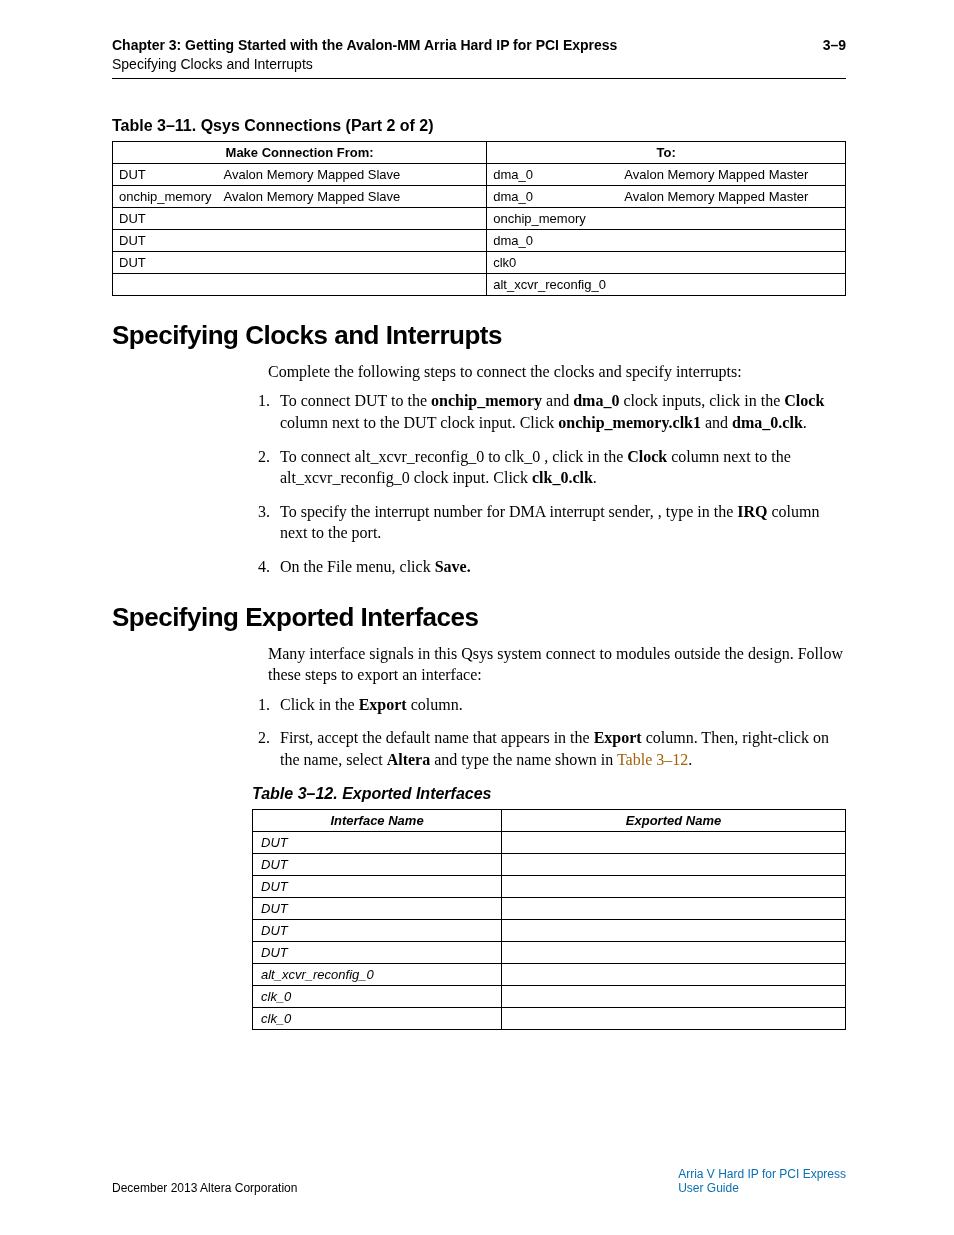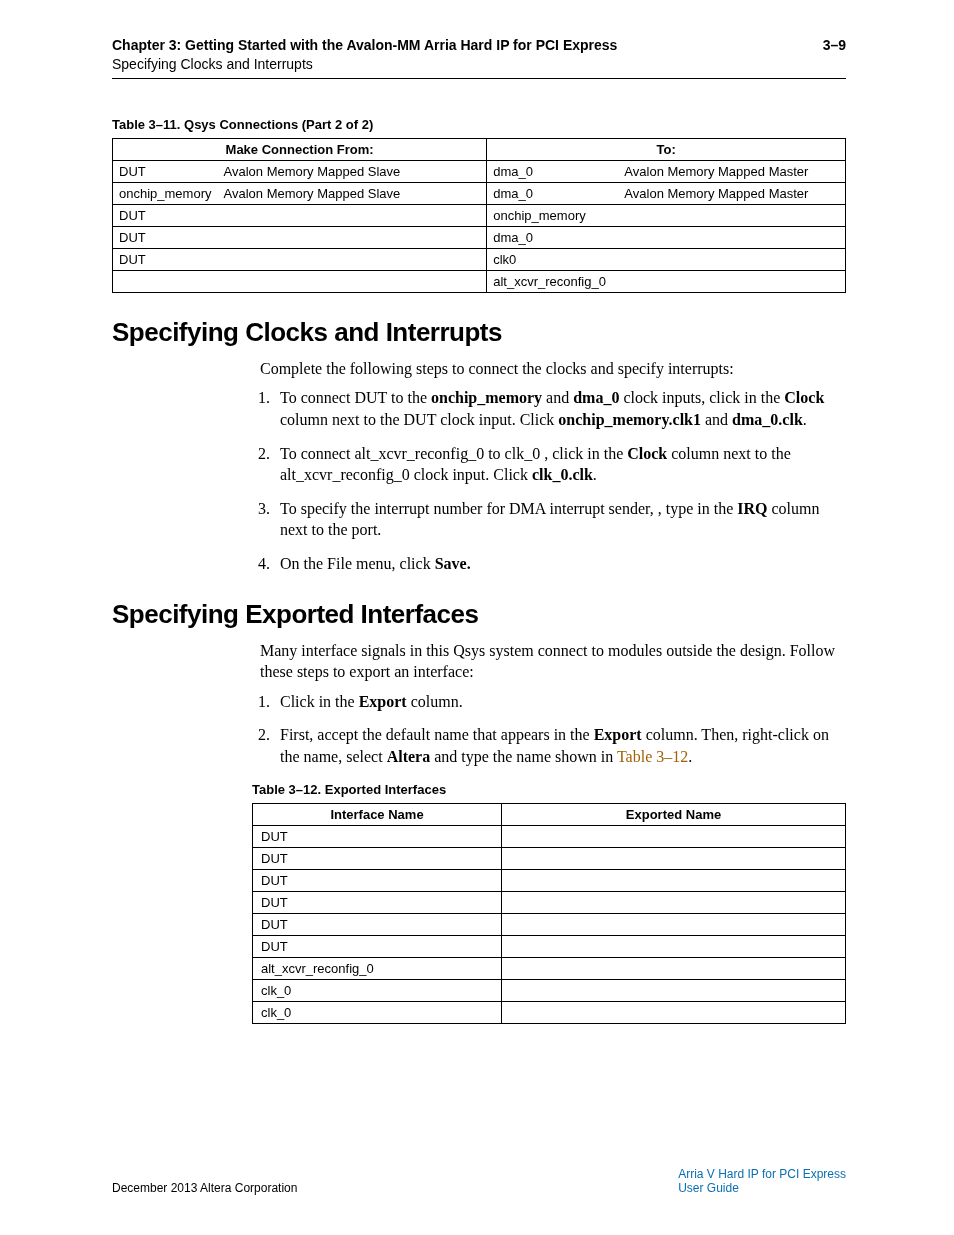--- a/index.html
+++ b/index.html
@@ -30,21 +30,21 @@
     border-top: 1px solid #000;
     margin: 4px 0 0 0;
   }
 
   .main {
     margin-top: 38px;
   }
 
   .tcap {
     font-family: Arial, Helvetica, sans-serif;
-    font-size: 13px;
+    font-size: 16px;
     font-weight: 700;
     margin: 0 0 6px 0;
   }
 
   table.data {
     border-collapse: collapse;
     width: 100%;
     font-family: Arial, Helvetica, sans-serif;
     font-size: 13px;
   }
@@ -68,32 +68,32 @@
     font-weight: 800;
     font-size: 26px;
     margin: 24px 0 10px 0;
     letter-spacing: -0.5px;
   }
   .body-text {
     font-size: 16px;
     line-height: 1.35;
     margin-left: 140px;
   }
-  .body-text p { margin: 0 0 8px 8px; }
+  .body-text p { margin: 0 0 8px 16px; }
   ol.steps {
     margin: 6px 0 0 0;
     padding-left: 22px;
   }
   ol.steps li {
     margin: 0 0 12px 0;
     padding-left: 6px;
   }
   .link { color: #a16207; }
 
-  .t2wrap { margin-left: 140px; margin-top: 14px; }
+  .t2wrap { margin-left: 140px; margin-top: 14px; font-style: italic; }
   table.t2 {
     border-collapse: collapse;
     width: 100%;
     font-family: Arial, Helvetica, sans-serif;
     font-size: 13px;
   }
   table.t2 th, table.t2 td {
     border: 1px solid #000;
     padding: 3px 8px;
     text-align: left;

